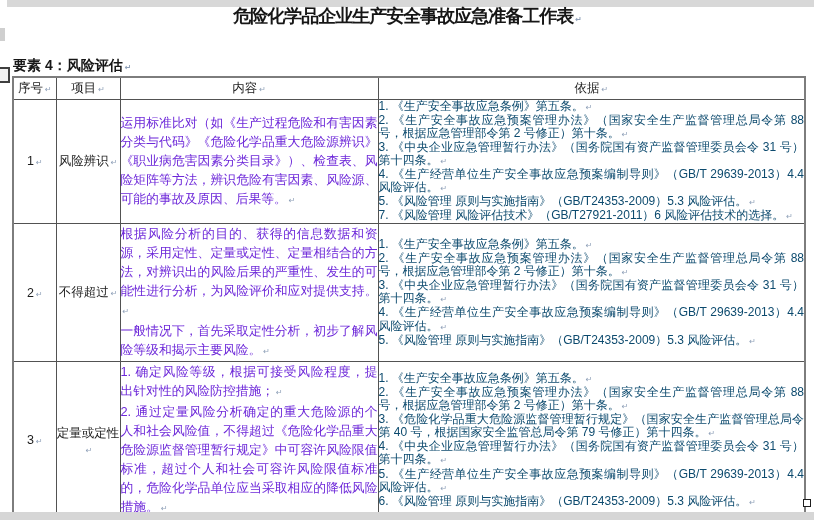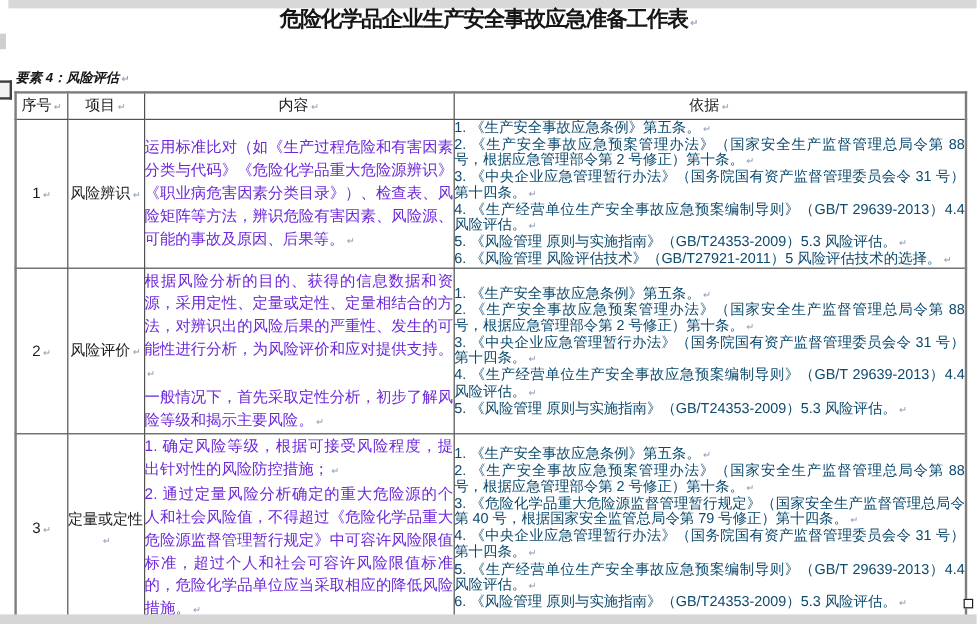--- a/index.html
+++ b/index.html
@@ -16,21 +16,21 @@
     position:absolute;top:67px;left:0;width:8px;height:12px;
     border:2px solid #3f3f3f;border-left:none;background:#f2f2f2;
   }
   .doc-title{
     position:absolute;top:4px;left:0;width:100%;
     text-align:center;font-size:18px;font-weight:700;letter-spacing:-1px;
     color:#161616;white-space:nowrap;
   }
   .section-label{
     position:absolute;top:57px;left:13px;
-    font-size:11px;font-weight:700;color:#161616;font-style:italic;
+    font-size:14px;font-weight:700;color:#161616;
   }
   table.worksheet{
     position:absolute;top:76px;left:12px;
     border-collapse:collapse;table-layout:fixed;width:792px;
     border:2px solid #7d7d7d;
     font-size:12.5px;
   }
   table.worksheet th,table.worksheet td{
     border:1px solid #525252;
     padding:0;
@@ -92,26 +92,26 @@
         <td class="c-item"><span class="pmark">风险辨识</span></td>
         <td class="c-content">
           <div class="para pmark">运用标准比对（如《生产过程危险和有害因素分类与代码》《危险化学品重大危险源辨识》《职业病危害因素分类目录》）、检查表、风险矩阵等方法，辨识危险有害因素、风险源、可能的事故及原因、后果等。</div>
         </td>
         <td class="c-basis">
           <div class="bline pmark">1. 《生产安全事故应急条例》第五条。</div>
           <div class="bline pmark">2. 《生产安全事故应急预案管理办法》（国家安全生产监督管理总局令第 88 号，根据应急管理部令第 2 号修正）第十条。</div>
           <div class="bline pmark">3. 《中央企业应急管理暂行办法》（国务院国有资产监督管理委员会令 31 号）第十四条。</div>
           <div class="bline pmark">4. 《生产经营单位生产安全事故应急预案编制导则》（GB/T 29639-2013）4.4 风险评估。</div>
           <div class="bline pmark">5. 《风险管理 原则与实施指南》（GB/T24353-2009）5.3 风险评估。</div>
-          <div class="bline pmark">6. 《风险管理 风险评估技术》（GB/T27921-2011）5 风险评估技术的选择。</div>
+          <div class="bline pmark">7. 《风险管理 风险评估技术》（GB/T27921-2011）6 风险评估技术的选择。</div>
         </td>
       </tr>
       <tr>
         <td class="c-no"><span class="pmark">2</span></td>
-        <td class="c-item"><span class="pmark">风险评价</span></td>
+        <td class="c-item"><span class="pmark">不得超过</span></td>
         <td class="c-content">
           <div class="para pmark">根据风险分析的目的、获得的信息数据和资源，采用定性、定量或定性、定量相结合的方法，对辨识出的风险后果的严重性、发生的可能性进行分析，为风险评价和应对提供支持。</div>
           <div class="para pmark">一般情况下，首先采取定性分析，初步了解风险等级和揭示主要风险。</div>
         </td>
         <td class="c-basis">
           <div class="bline pmark">1. 《生产安全事故应急条例》第五条。</div>
           <div class="bline pmark">2. 《生产安全事故应急预案管理办法》（国家安全生产监督管理总局令第 88 号，根据应急管理部令第 2 号修正）第十条。</div>
           <div class="bline pmark">3. 《中央企业应急管理暂行办法》（国务院国有资产监督管理委员会令 31 号）第十四条。</div>
           <div class="bline pmark">4. 《生产经营单位生产安全事故应急预案编制导则》（GB/T 29639-2013）4.4 风险评估。</div>
           <div class="bline pmark">5. 《风险管理 原则与实施指南》（GB/T24353-2009）5.3 风险评估。</div>

